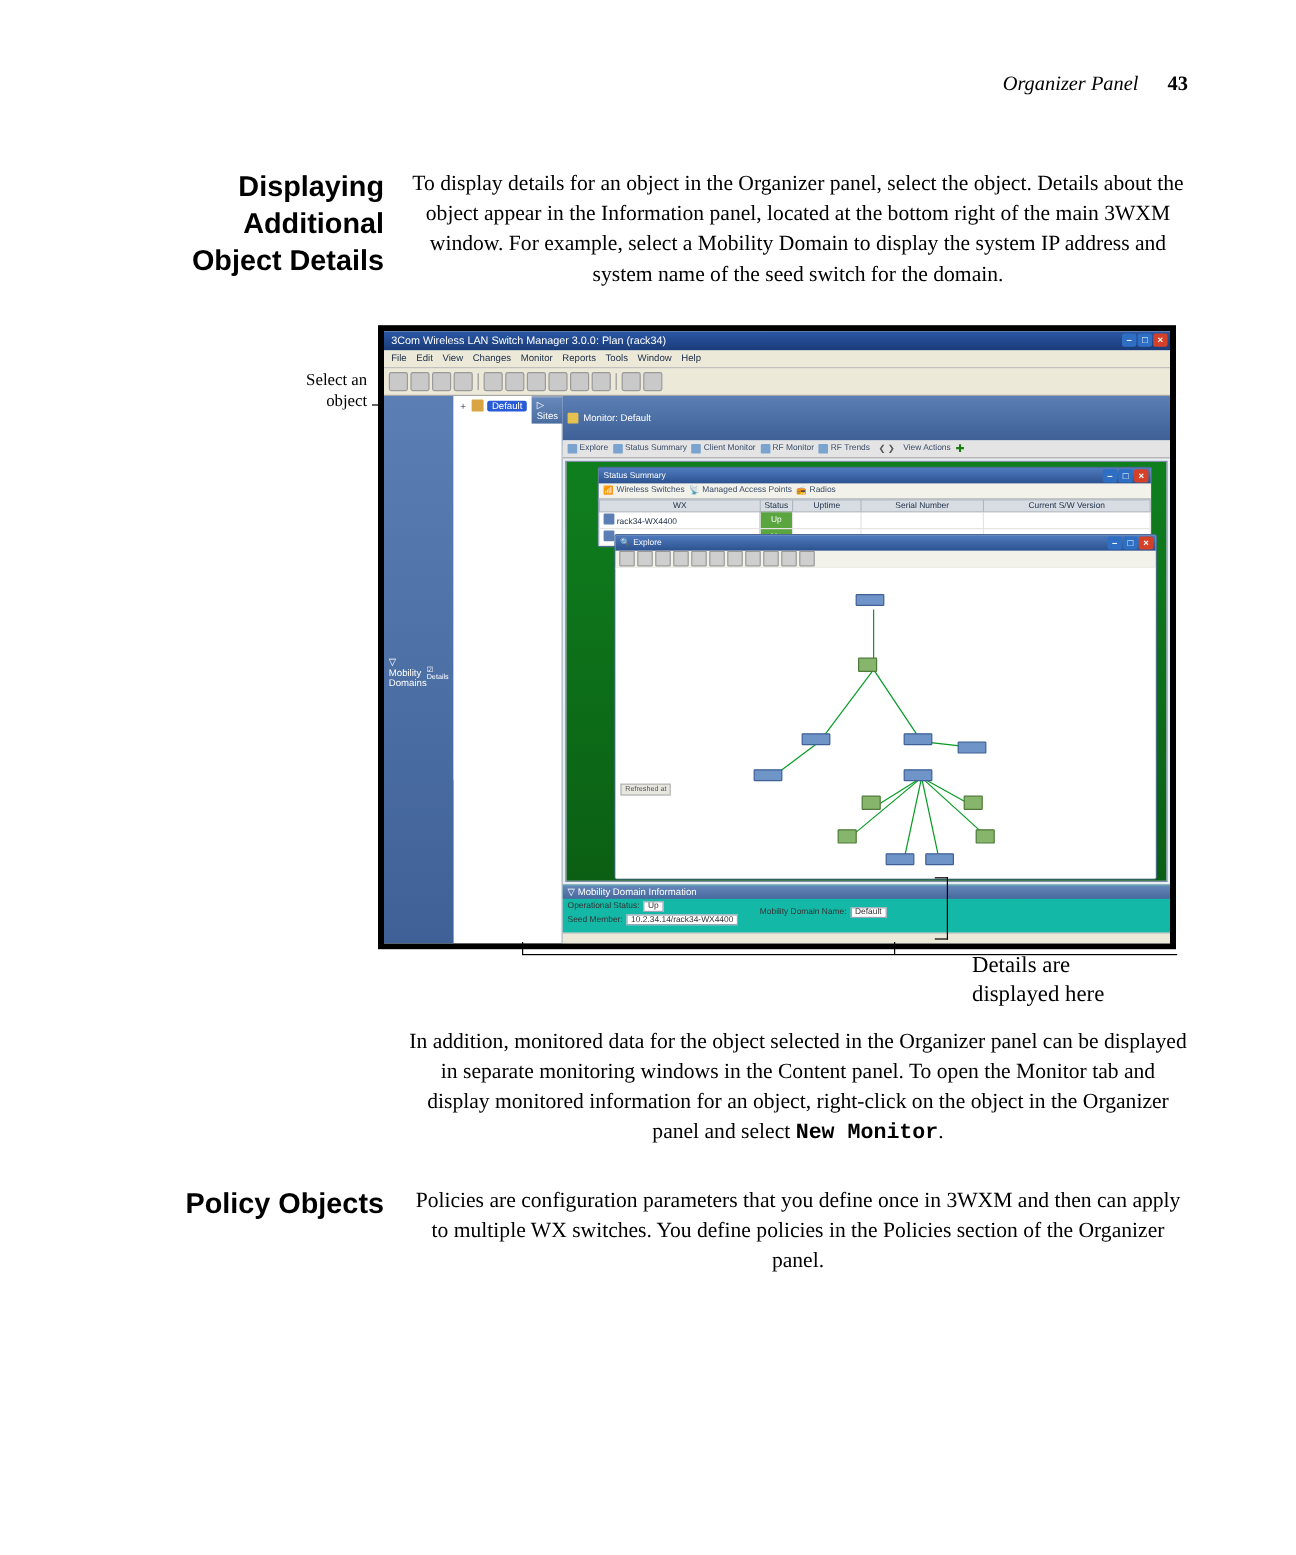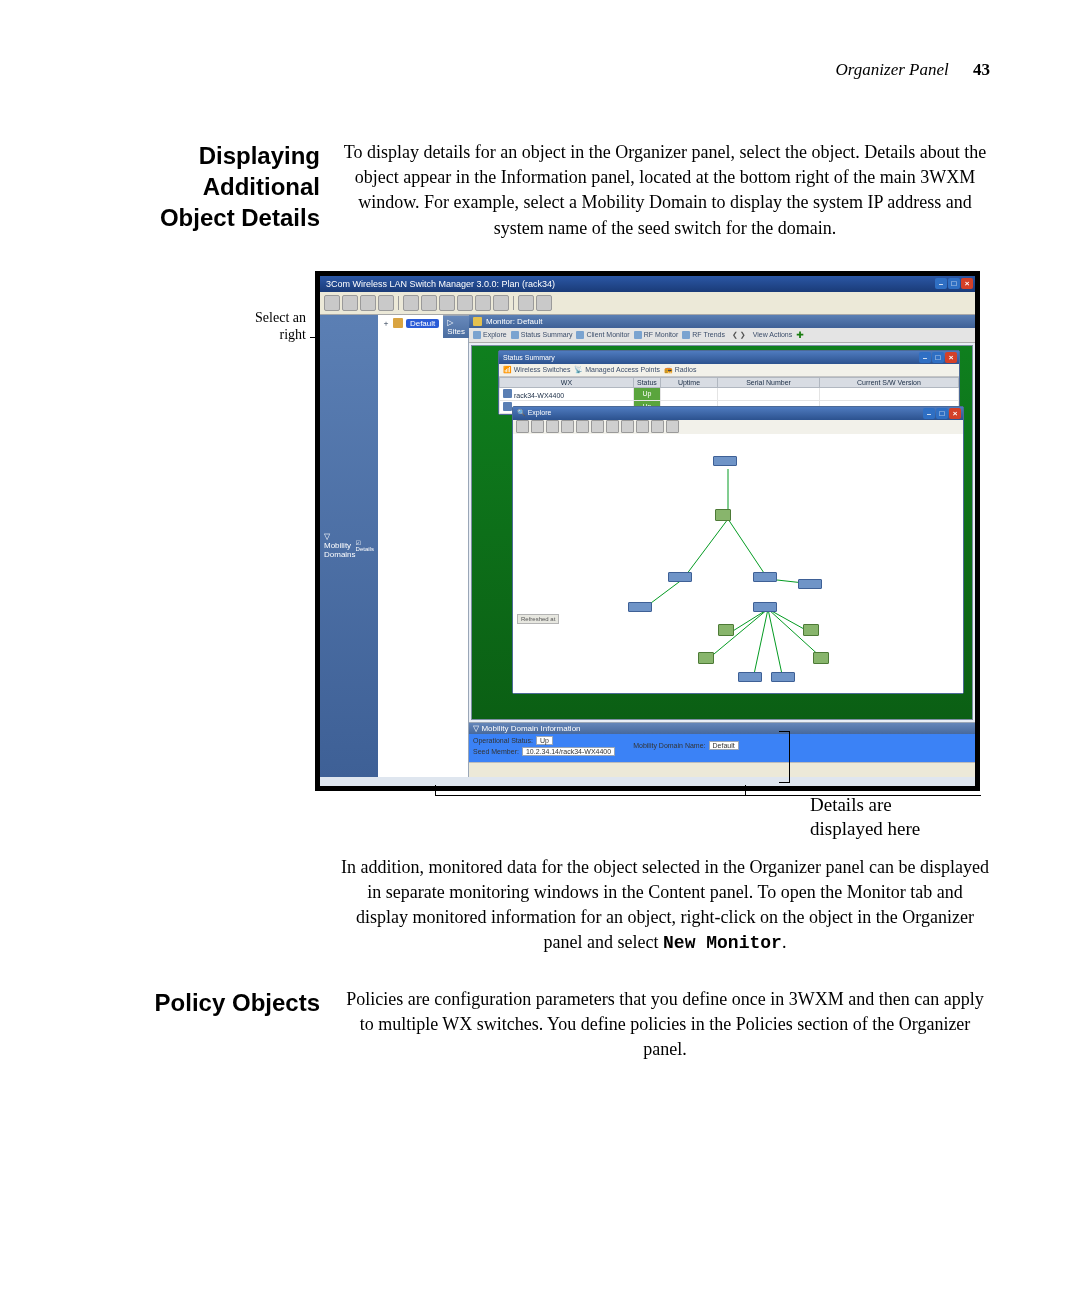--- a/index.html
+++ b/index.html
@@ -183,21 +183,21 @@
   }
   .alerts-body .row { display:flex; justify-content:space-between; }
   .alerts-body .warn { color:#aa6b00; }
   .alerts-body .avail { color:#0a7f17; text-align:right; }
 
   
   .rightcol { flex:1; display:flex; flex-direction:column; background:#e9eef5; }
   .monitor-head {
     background: linear-gradient(#5b7fb4,#3e6096);
     color:#fff;
-    padding:2px 4px;
+    padding:14px 4px;
     display:flex;align-items:center;gap:4px;
     font-size:8px;
   }
   .mon-icon { width:9px;height:9px;background:#e5c14f;border-radius:1px; }
   .mon-tabbar {
     background:#e4e4e4;
     border-bottom:1px solid #acacac;
     display:flex;align-items:center;gap:4px;
     padding:2px 4px;
     font-size:7px;
@@ -259,21 +259,21 @@
     font-size:6px;
     color:#555;
   }
   .node .ni { width:14px;height:10px;margin:0 auto 1px;background:#88b56c;border:1px solid #4d7a36;border-radius:1px;}
   .node.sw .ni { background:#6f94c7; border-color:#3e6096; width:22px; height:8px;}
   .explore-canvas svg { position:absolute; top:0;left:0;width:100%;height:100%; }
   .explore-canvas line { stroke:#049b22; stroke-width:1; }
 
   
   .info-panel {
-    background:#3b82f6;
+    background:#14b8a6;
     border-top:1px solid #9aa6b7;
     position:relative;
   }
   .info-head {
     background: linear-gradient(#6486b9,#47699d);
     color:#fff;font-size:8px;padding:1px 4px;
   }
   .info-body {
     display:flex;gap:18px;
     padding:2px 4px 6px;
@@ -319,35 +319,46 @@
       <span>Displaying Additional</span><br>
       <span>Object Details</span>
     </div>
     <div class="sec-right">To display details for an object in the Organizer panel, select the object. Details about the object appear in the Information panel, located at the bottom right of the main 3WXM window. For example, select a Mobility Domain to display the system IP address and system name of the seed switch for the domain.</div>
   </div>
 
   <div class="figure-wrap">
 
     <div class="fig-left-label">
       <span>Select an</span><br>
-      <span>right</span>
+      <span>object</span>
     </div>
     <div class="leader"></div>
 
     <div class="app-window">
 
       <div class="titlebar">
         <span>3Com Wireless LAN Switch Manager 3.0.0: Plan (rack34)</span>
         <div class="win-btns">
           <span class="win-btn win-min">–</span>
           <span class="win-btn win-max">□</span>
           <span class="win-btn win-close">×</span>
         </div>
       </div>
 
+      <div class="menubar">
+        <span>File</span>
+        <span>Edit</span>
+        <span>View</span>
+        <span>Changes</span>
+        <span>Monitor</span>
+        <span>Reports</span>
+        <span>Tools</span>
+        <span>Window</span>
+        <span>Help</span>
+      </div>
 
       <div class="toolbar">
         <span class="tb-icon"></span>
         <span class="tb-icon"></span>
         <span class="tb-icon"></span>
         <span class="tb-icon"></span>
         <span class="tb-sep"></span>
         <span class="tb-icon"></span>
         <span class="tb-icon"></span>
         <span class="tb-icon"></span>

